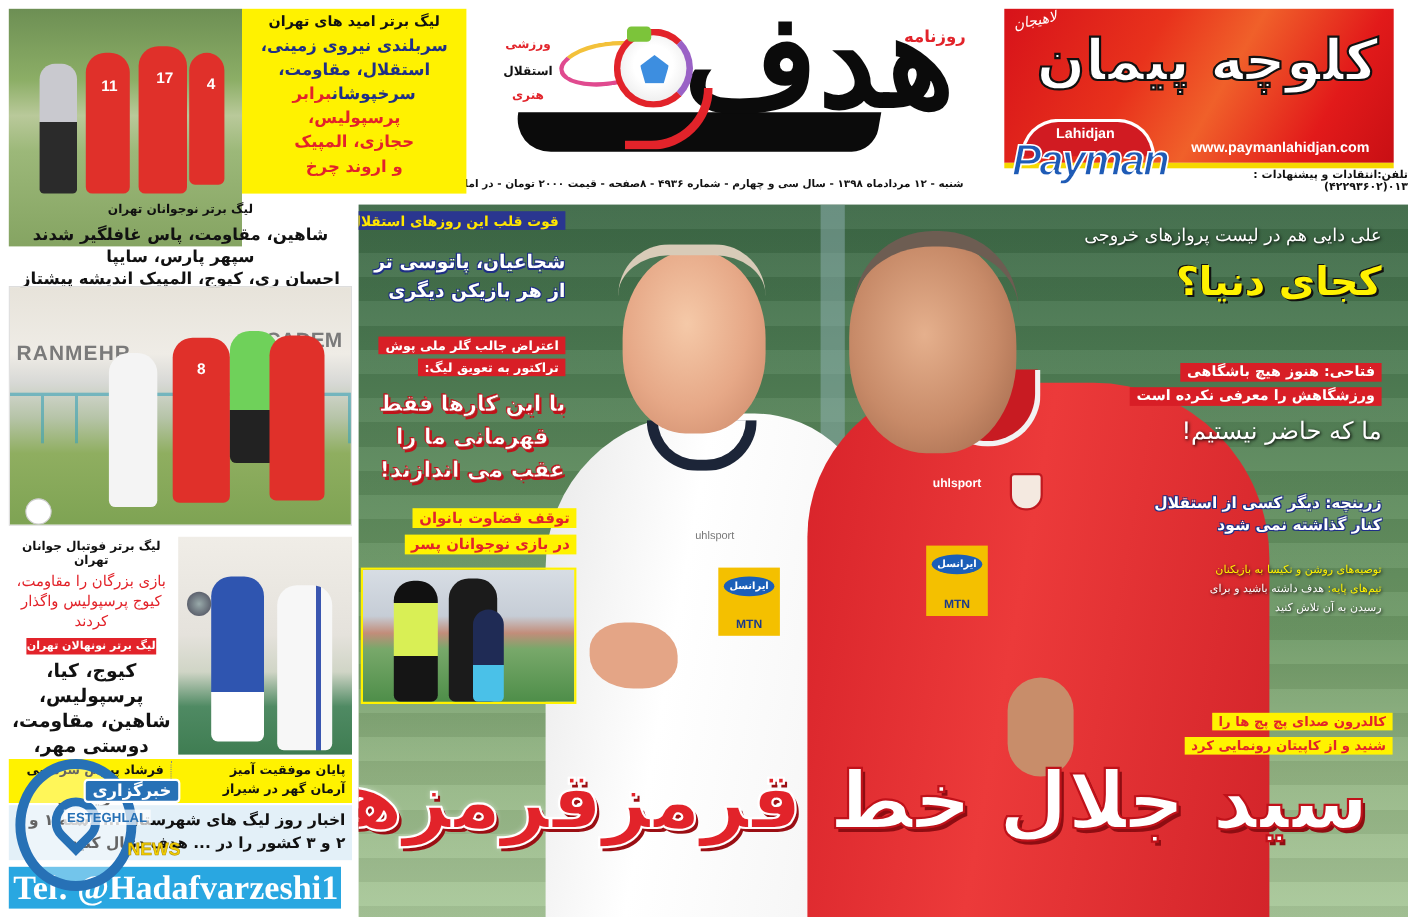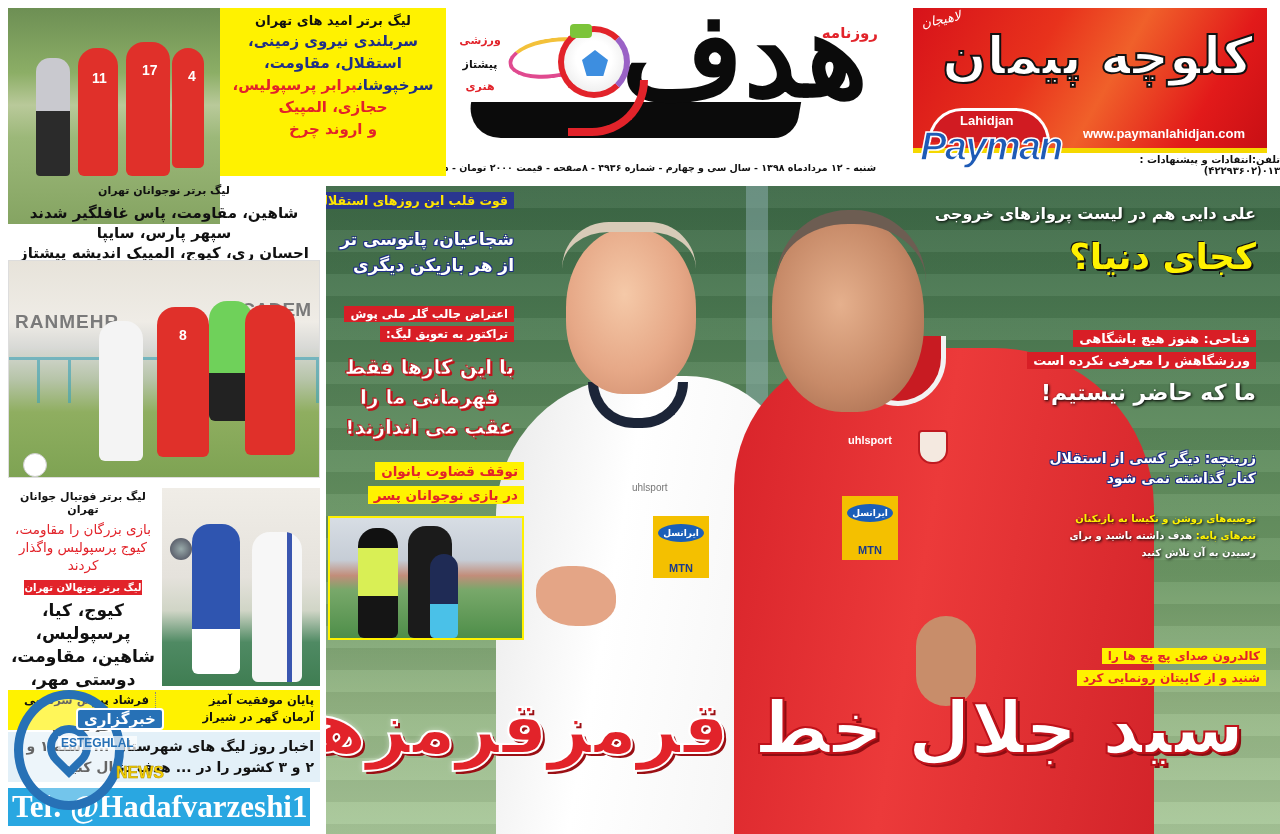--- a/index.html
+++ b/index.html
@@ -34,21 +34,21 @@
   #logo-area .tag-sports { position: absolute; left: 0; top: 24px; font-size: 11px; font-weight: bold; color: #e2232a; direction: rtl; width: 44px; text-align: center; }
   #logo-area .tag-social { position: absolute; left: -4px; top: 48px; font-size: 11px; font-weight: bold; color: #111; direction: rtl; width: 52px; text-align: center; }
   #logo-area .tag-art { position: absolute; left: 0; top: 70px; font-size: 11px; font-weight: bold; color: #e2232a; direction: rtl; width: 44px; text-align: center; }
   #dateline { left: 456px; top: 162px; width: 420px; font-size: 9.5px; font-weight: bold; color: #111; direction: rtl; text-align: right; white-space: nowrap; }
 
   
   #teaser-top-photo { left: 8px; top: 8px; width: 212px; height: 216px;
     background: linear-gradient(180deg, #6d8f54 0%, #8cae66 30%, #b9c99a 45%, #9cb879 60%, #85a462 100%); overflow: hidden; }
   .player { position: absolute; background: #e0302a; border-radius: 18px 18px 6px 6px; }
   .player-num { position: absolute; color: #fff; font-weight: bold; font-size: 14px; font-family: "Liberation Sans", sans-serif; }
-  #teaser-top-box { left: 220px; top: 8px; width: 226px; height: 168px; background: #fff200; padding: 4px 6px; direction: rtl; text-align: center; }
+  #teaser-top-box { left: 220px; top: 8px; width: 204px; height: 168px; background: #fff200; padding: 4px 6px; direction: rtl; text-align: center; }
   #teaser-top-box .kicker { font-size: 13px; font-weight: bold; color: #111; line-height: 18px; }
   #teaser-top-box .line { font-size: 15px; font-weight: bold; line-height: 22px; }
   .c-blue { color: #1f2f86; }
   .c-red { color: #e2232a; }
 
   
   #left-col { left: 8px; top: 184px; width: 312px; height: 650px; }
   .col-kicker { font-size: 11px; font-weight: bold; color: #111; text-align: center; direction: rtl; }
   .col-headline { font-size: 15px; font-weight: bold; color: #111; text-align: center; direction: rtl; line-height: 20px; }
   #left-photo-1 { left: 8px; top: 260px; width: 312px; height: 218px; background: linear-gradient(180deg, #e7e3da 0%, #efece6 28%, #d8d9d6 40%, #b6c4a8 55%, #8fae60 70%, #7ea353 100%); overflow: hidden; border: 1px solid #ddd; }
@@ -99,21 +99,21 @@
   #player-sponsor { position: absolute; left: 516px; top: 310px; width: 56px; height: 64px; background: #f4c000; }
   #player-brand { position: absolute; left: 522px; top: 248px; font-size: 11px; color: #fff; font-weight: bold; font-family: "Liberation Sans", sans-serif; }
   #player-crest { position: absolute; left: 592px; top: 244px; width: 30px; height: 34px; background: #f4e9e0; border-radius: 4px 4px 14px 14px; border: 2px solid #bf1a20; }
   #player-hands { position: absolute; left: 590px; top: 430px; width: 60px; height: 90px; background: #c88d6a; border-radius: 30px; }
 
   
   .ov-blue { position: absolute; background: #2a3690; color: #ffe600; font-size: 12.5px; font-weight: bold; direction: rtl; padding: 1px 6px; white-space: nowrap; }
   .ov-red { position: absolute; background: #d81e26; color: #fff; font-size: 11.5px; font-weight: bold; direction: rtl; padding: 1px 6px; white-space: nowrap; }
   .ov-yellow { position: absolute; background: #fff200; color: #e2232a; font-size: 13.5px; font-weight: bold; direction: rtl; padding: 1px 6px; white-space: nowrap; }
   .ov-white-red { position: absolute; color: #fff; font-size: 20px; font-weight: bold; direction: rtl; text-align: center; line-height: 30px; -webkit-text-stroke: 0.5px #c0121a; text-shadow: 2px 2px 0 #c0121a, -1px -1px 0 #c0121a; white-space: nowrap; }
-  .ov-shadow-white { position: absolute; color: #fff; font-weight: bold; direction: rtl; text-align: right; text-shadow: 1px 1px 3px #000; white-space: nowrap; }
+  .ov-shadow-white { position: absolute; color: #fff; font-weight: normal; direction: rtl; text-align: right; text-shadow: 1px 1px 3px #000; white-space: nowrap; }
   .ov-yellow-big { position: absolute; color: #fff200; font-size: 36px; font-weight: bold; direction: rtl; text-shadow: 2px 2px 0 #111, -1px -1px 0 #111; white-space: nowrap; }
   .ov-navy { position: absolute; color: #fff; font-size: 14px; font-weight: bold; direction: rtl; text-align: right; line-height: 20px; text-shadow: 1px 1px 0 #1f2f86, -1px -1px 0 #1f2f86, 1px -1px 0 #1f2f86, -1px 1px 0 #1f2f86; white-space: nowrap; }
   .ov-small-yellow { color: #fff200; }
   #women-ref-photo { position: absolute; left: 2px; top: 330px; width: 196px; height: 124px; background: linear-gradient(180deg, #d7dde4 0%, #c6cdd6 35%, #c28d7a 48%, #78a86a 60%, #4e8e49 100%); border: 2px solid #fff200; overflow: hidden; }
   #main-headline { position: absolute; left: 18px; top: 500px; width: 900px; text-align: center; font-size: 72px; font-weight: bold; color: #e2232a; direction: rtl; white-space: nowrap;
     -webkit-text-stroke: 2px #ffffff; text-shadow: 3px 3px 0 #9b0f14, 0 0 6px rgba(255,255,255,.6); letter-spacing: -1px; }
   #main-headline .white-part { color: #ffffff; -webkit-text-stroke: 2px #c0121a; text-shadow: 3px 3px 0 #8e0d12; }
 </style>
 </head>
 <body>
@@ -134,21 +134,21 @@
 <div id="logo-area" class="abs">
   <div class="logo-swoosh"></div>
   <div class="logo-word">هدف</div>
   <div class="ring"></div>
   <div class="ball"></div>
   <div class="ball-patch"></div>
   <div class="ball-green"></div>
   <div class="logo-red-swoosh"></div>
   <div class="tag-daily">روزنامه</div>
   <div class="tag-sports">ورزشی</div>
-  <div class="tag-social">پیشتاز</div>
+  <div class="tag-social">استقلال</div>
   <div class="tag-art">هنری</div>
 </div>
 <div id="dateline" class="abs">شنبه - ۱۲ مردادماه ۱۳۹۸ - سال سی و چهارم - شماره ۴۹۳۶ - ۸صفحه - قیمت ۲۰۰۰ تومان - در امارات ۲ درهم</div>
 
 <div id="teaser-top-photo" class="abs">
   <div class="player" style="left:70px;top:40px;width:40px;height:128px;"></div>
   <div class="player-num" style="left:84px;top:62px;">11</div>
   <div class="player" style="left:118px;top:34px;width:44px;height:134px;"></div>
   <div class="player-num" style="left:134px;top:54px;">17</div>
   <div class="player" style="left:164px;top:40px;width:32px;height:120px;"></div>

